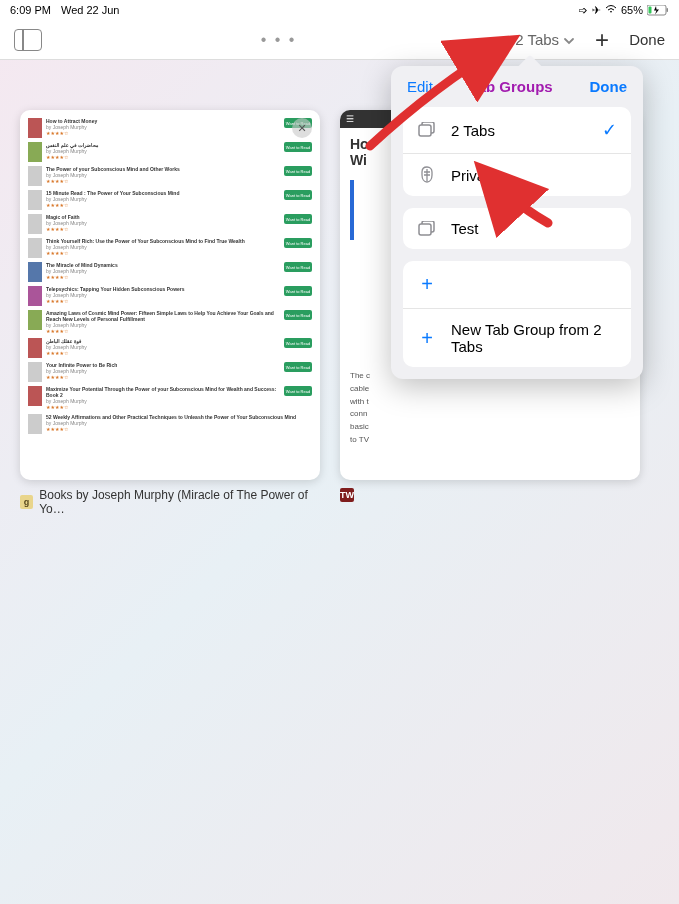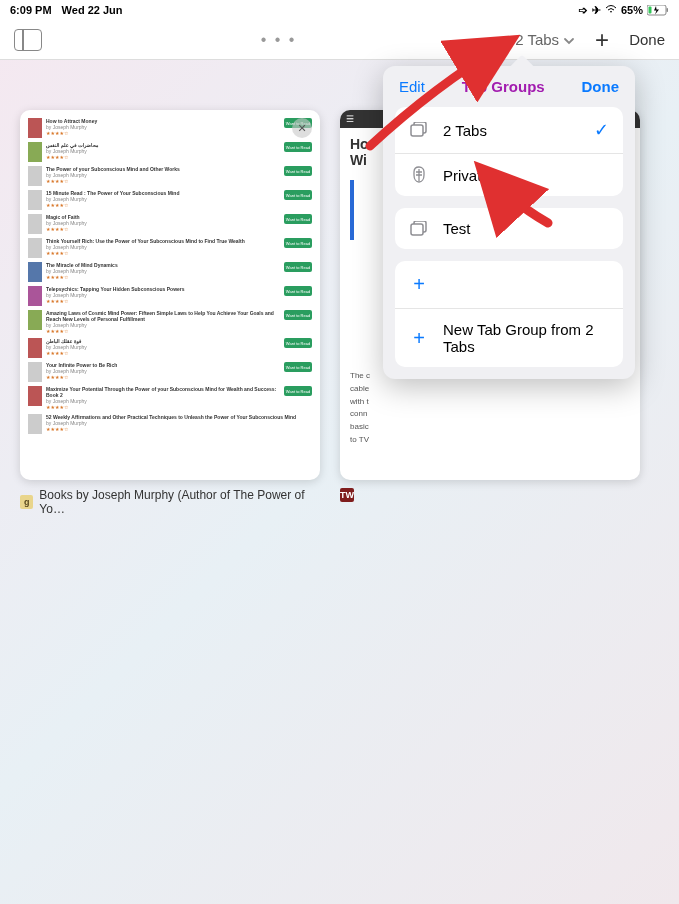--- a/index.html
+++ b/index.html
@@ -14,21 +14,21 @@
 
 
 .status-bar {
   height: 20px;
   background: #fff;
   display: flex;
   align-items: center;
   justify-content: space-between;
   padding: 0 10px;
   font-size: 11px;
-  font-weight: 700;
+  font-weight: 400;
   color: #000;
 }
 .status-left { display: flex; gap: 10px; }
 .status-right { display: flex; gap: 4px; align-items: center; }
 .battery-icon { display: inline-flex; align-items: center; }
 
 
 .toolbar {
   height: 40px;
   background: #fff;
@@ -169,21 +169,21 @@
   width: 8px; height: 60px;
   border-left: 4px solid #2869d6;
   margin: 12px 0 10px 0;
 }
 .art-para { font-size: 8px; color: #555; line-height: 1.6; }
 
 
 .popover {
   position: absolute;
   top: 66px;
-  left: 383px;
+  left: 391px;
   width: 252px;
   background: #f0f0f3;
   border-radius: 12px;
   box-shadow: 0 8px 30px rgba(0,0,0,0.25);
   z-index: 100;
 }
 .popover::before {
   content: '';
   position: absolute;
   top: -8px;
@@ -398,21 +398,21 @@
           <div class="gr-info">
             <div class="ti">52 Weekly Affirmations and Other Practical Techniques to Unleash the Power of Your Subconscious Mind</div>
             <div class="au">by Joseph Murphy</div>
             <div class="stars">★★★★☆</div>
           </div>
         </div>
     </div>
     <div class="close-thumb">✕</div>
     <div class="thumb-caption">
       <span class="favicon">g</span>
-      <span>Books by Joseph Murphy (Author of The Power of Yo…</span>
+      <span>Books by Joseph Murphy (Miracle of The Power of Yo…</span>
     </div>
   </div>
 
   <div class="tab-thumb">
     <div class="thumb-body art-body">
       <div class="art-top">
         <span class="menu-icon">☰</span>
       </div>
       <div class="art-main">
         <div class="art-title-visible">

